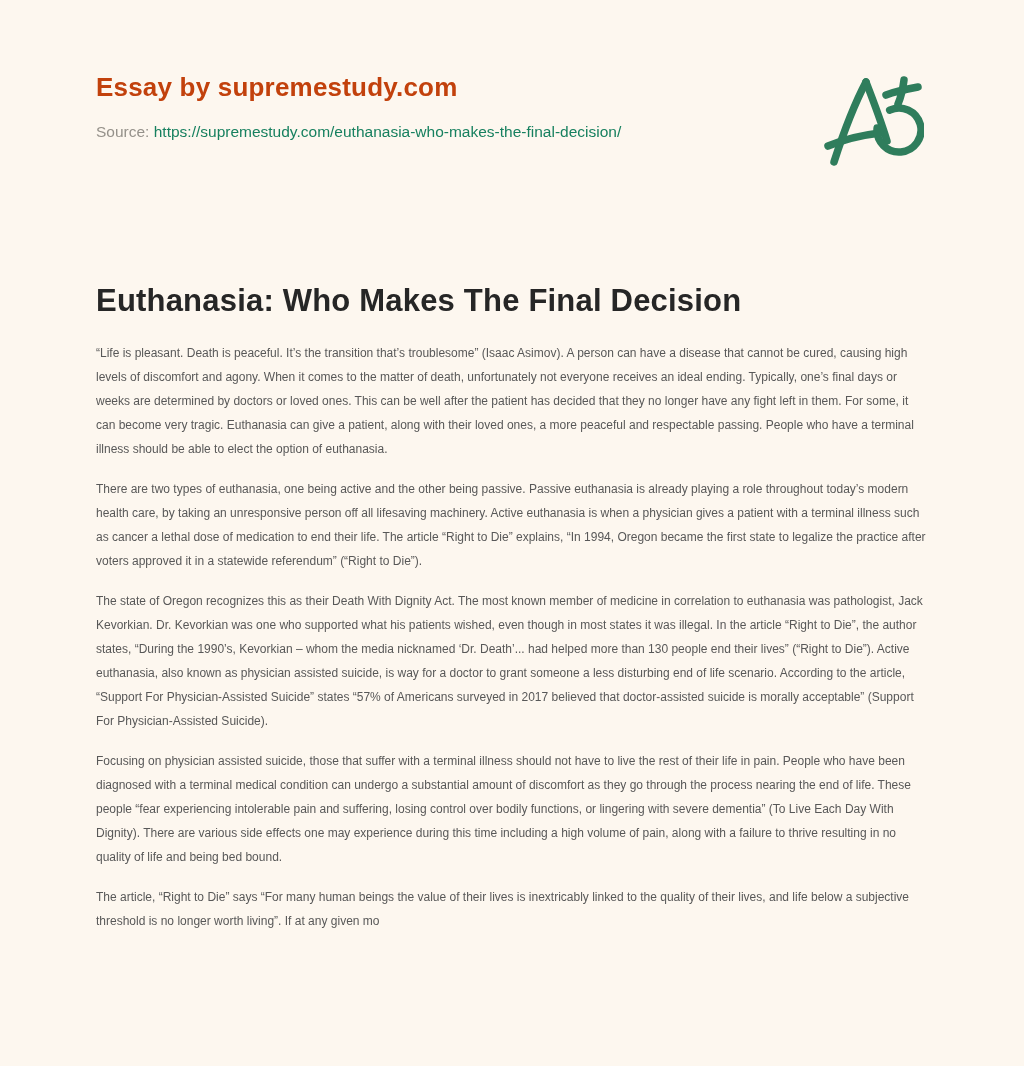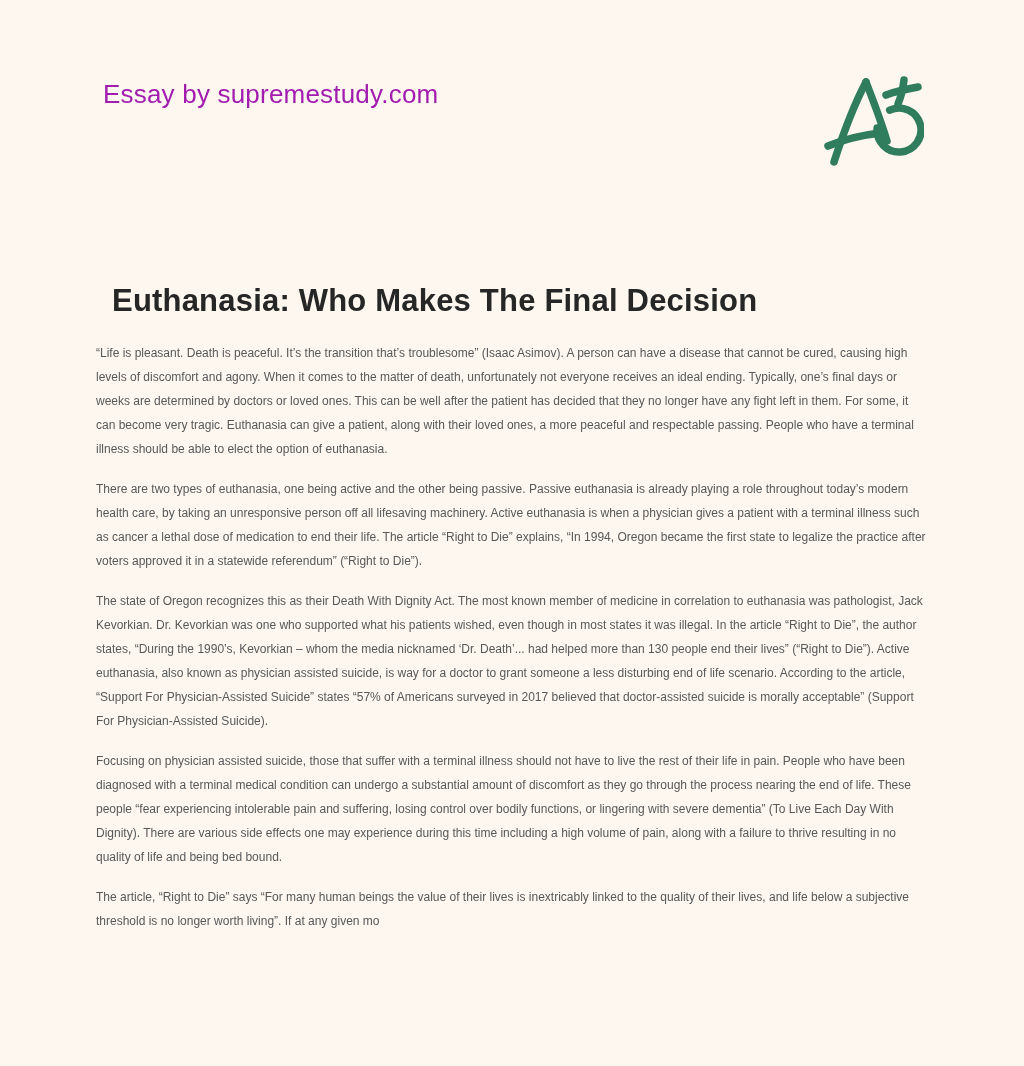--- a/index.html
+++ b/index.html
@@ -18,23 +18,23 @@
     box-sizing: border-box;
     width: 1024px;
   }
   .header {
     display: flex;
     justify-content: space-between;
     align-items: flex-start;
   }
   .essay-by {
     font-size: 26px;
-    font-weight: 400;
-    color: #a21caf;
-    margin: 7px;
+    font-weight: 700;
+    color: #c2410c;
+    margin: 0;
     letter-spacing: 0.2px;
     line-height: 30px;
   }
   .source-line {
     margin-top: 20px;
     font-size: 15.5px;
     line-height: 19px;
     color: #95918a;
   }
   .source-link {
@@ -49,40 +49,44 @@
     margin-top: 0px;
     margin-right: 4px;
     flex: none;
   }
   .article-title {
     font-size: 31px;
     font-weight: 700;
     color: #262626;
     letter-spacing: 0.2px;
     line-height: 37px;
-    margin: 114px 0 0 16px;
+    margin: 114px 0 0 0;
   }
   .essay-body {
     margin-top: 22px;
   }
   .essay-body p {
     font-size: 12px;
     line-height: 24px;
     color: #585858;
     margin: 0 0 16px 0;
   }
 </style>
 </head>
 <body>
 
 <div class="page">
 
   <div class="header">
     <div class="header-left">
       <h1 class="essay-by">Essay by supremestudy.com</h1>
+      <div class="source-line">
+        <span>Source:</span>
+        <a class="source-link">https://supremestudy.com/euthanasia-who-makes-the-final-decision/</a>
+      </div>
     </div>
 
     <svg class="logo-svg" viewBox="0 0 100 96" fill="none" xmlns="http://www.w3.org/2000/svg">
       <g stroke="#2f7d5c" stroke-width="7.5" stroke-linecap="round" fill="none">
 
         <path d="M11 90 C20 62, 33 29, 43 10"></path>
 
         <path d="M43 10 C50 28, 58 49, 64 69"></path>
 
         <path d="M5 74 C22 67, 40 63, 57 61"></path>

